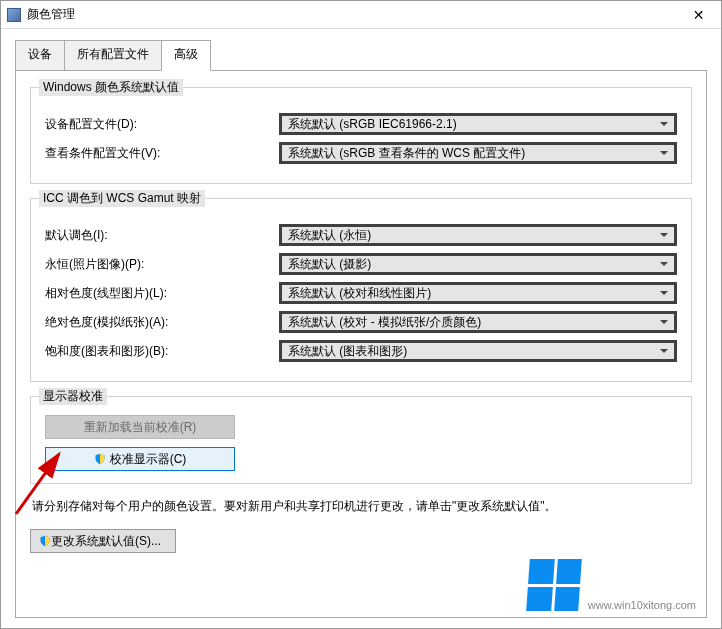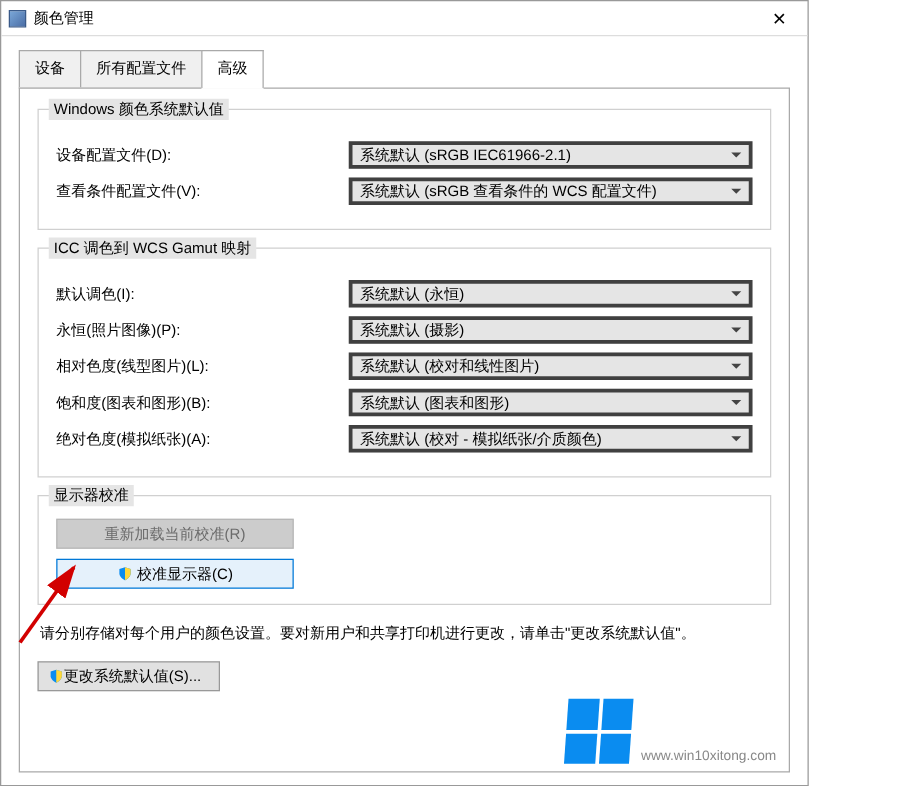--- a/index.html
+++ b/index.html
@@ -4,21 +4,21 @@
 <style>
   * { box-sizing: border-box; }
   html, body {
     margin: 0; padding: 0;
     font-family: "Microsoft YaHei", "Segoe UI", Tahoma, sans-serif;
     font-size: 12px;
     background: #fff;
     color: #000;
   }
   .window {
-    width: 647px; height: 629px;
+    width: 722px; height: 629px;
     border: 1px solid #999;
     background: #fff;
     display: flex; flex-direction: column;
     position: relative;
   }
   
   .titlebar {
     height: 28px;
     display: flex; align-items: center;
     padding: 0 0 0 6px;
@@ -227,31 +227,31 @@
 
       <div class="row">
         <div class="row-label">相对色度(线型图片)(L):</div>
         <div class="dropdown">
           <span class="dd-value">系统默认 (校对和线性图片)</span>
           <span class="dd-arrow"></span>
         </div>
       </div>
 
       <div class="row">
+        <div class="row-label">绝对色度(模拟纸张)(A):</div>
+        <div class="dropdown">
+          <span class="dd-value">系统默认 (校对 - 模拟纸张/介质颜色)</span>
+          <span class="dd-arrow"></span>
+        </div>
+      </div>
+
+      <div class="row">
         <div class="row-label">饱和度(图表和图形)(B):</div>
         <div class="dropdown">
           <span class="dd-value">系统默认 (图表和图形)</span>
-          <span class="dd-arrow"></span>
-        </div>
-      </div>
-
-      <div class="row">
-        <div class="row-label">绝对色度(模拟纸张)(A):</div>
-        <div class="dropdown">
-          <span class="dd-value">系统默认 (校对 - 模拟纸张/介质颜色)</span>
           <span class="dd-arrow"></span>
         </div>
       </div>
     </div>
 
     
     <div class="group">
       <div class="group-label">显示器校准</div>
 
       <div class="calib-row">

